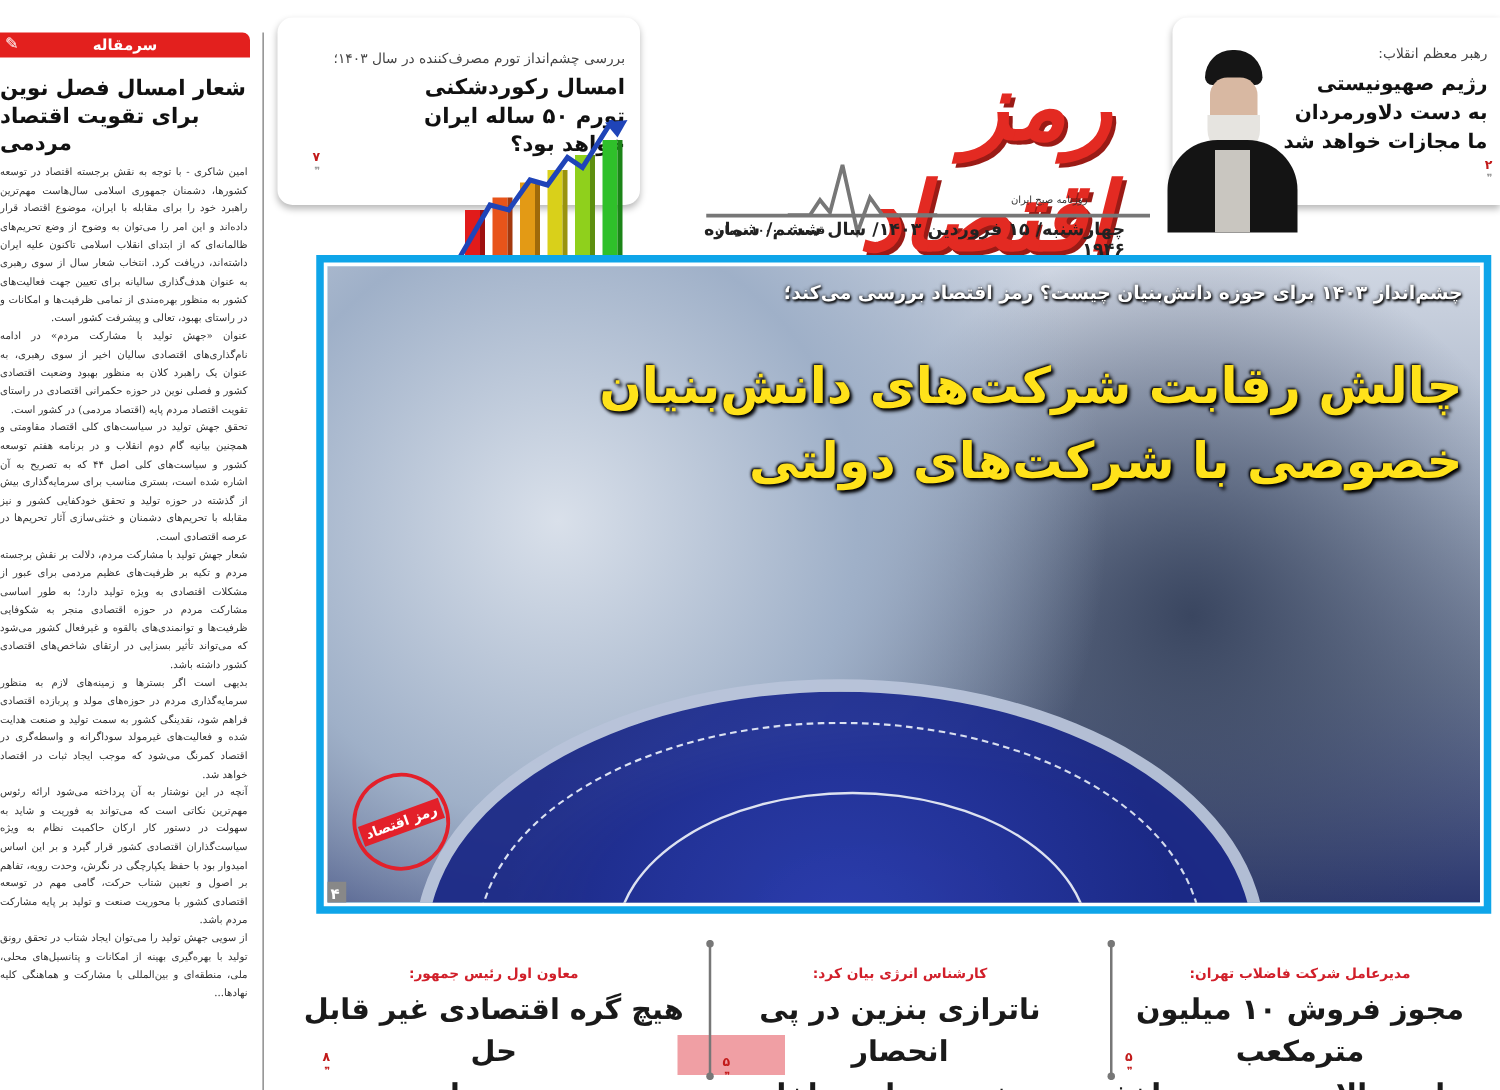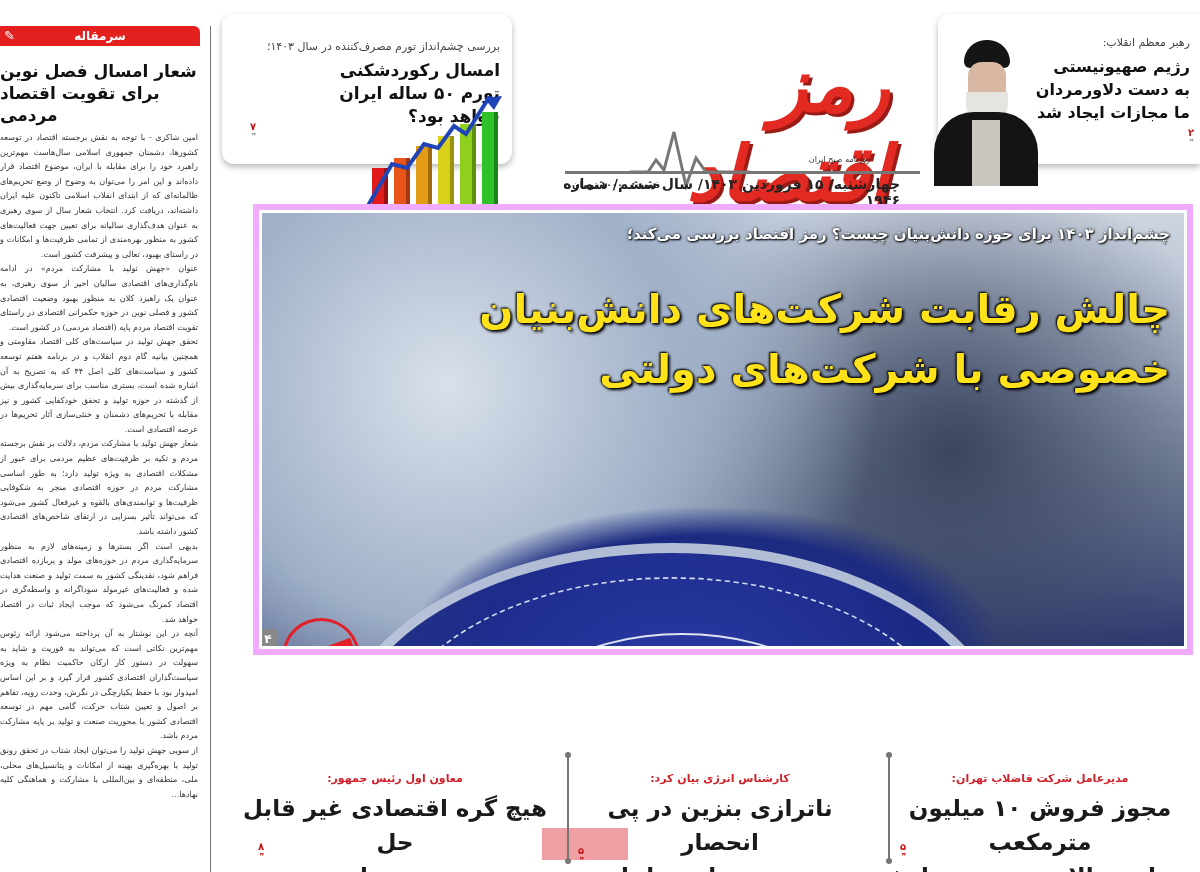--- a/index.html
+++ b/index.html
@@ -26,21 +26,21 @@
 
   
   .mast{position:absolute;left:560px;top:0;width:370px;height:200px}
   .logo{position:absolute;right:40px;top:40px;font-size:76px;font-weight:bold;color:#e32a22;text-shadow:3px 3px 0 #9a1b16;letter-spacing:-4px;font-style:italic}
   .mast-sub{position:absolute;right:60px;top:155px;font-size:8px;color:#333}
   .mast-line{position:absolute;left:5px;right:10px;top:171px;height:3px;background:#777}
   .mast-date{position:absolute;right:30px;top:176px;font-size:14px;font-weight:bold;color:#222}
   .mast-price{position:absolute;left:12px;top:180px;font-size:9px;font-weight:bold;color:#222}
 
   
-  .main{position:absolute;left:253px;top:204px;width:940px;height:451px;background:#f0abfc;padding:6px}
+  .main{position:absolute;left:253px;top:204px;width:940px;height:527px;background:#0ea5e9;padding:6px}
   .photo{position:relative;width:100%;height:100%;overflow:hidden;border:3px solid #fff;
     background:
       radial-gradient(ellipse 420px 200px at 48% 100%, #2a3aa0 0%, #1c2a80 55%, transparent 70%),
       radial-gradient(circle at 20% 40%, #d9e0ea 0%, #9fb0c8 30%, transparent 55%),
       radial-gradient(circle at 75% 55%, #3a4660 0%, transparent 40%),
       linear-gradient(180deg,#cfd6e2 0%,#a6b2c6 35%,#6d7a95 65%,#2c3870 100%);}
   .dial{position:absolute;left:70px;top:330px;width:680px;height:420px;border-radius:50%;border:10px solid #b9c4da;background:radial-gradient(circle,#2d3fb0 0%,#1c2a86 70%);opacity:.95}
   .dial-inner{position:absolute;left:150px;top:80px;width:380px;height:240px;border-radius:50%;border:2px solid #e8ecf6}
   .dial-ticks{position:absolute;left:0;top:0;width:100%;height:100%;border-radius:50%;border:2px dashed #dfe5f5;transform:scale(.88)}
   .p-kicker{position:absolute;right:14px;top:12px;font-weight:bold;font-size:15px;color:#fff;text-shadow:0 0 3px #000,1px 1px 2px #000}
@@ -119,21 +119,21 @@
   <div class="mast-date">چهارشنبه/ ۱۵ فروردین ۱۴۰۳/ سال ششم/ شماره ۱۹۴۶</div>
   <div class="mast-price">قیمت: ۱۰۰۰۰ تومان</div>
 </header>
 
 <article class="top-box top-right">
   <div style="height:22px"></div>
   <div class="kicker" style="margin-right:10px">رهبر معظم انقلاب:</div>
   <div class="top-head" style="margin-right:10px;font-size:16px">
     <div>رژیم صهیونیستی</div>
     <div>به دست دلاورمردان</div>
-    <div>ما مجازات ایجاد شد</div>
+    <div>ما مجازات خواهد شد</div>
   </div>
   <div class="page-no" style="right:6px;bottom:16px"><span>۲</span><small>❞</small></div>
   <div style="position:absolute;left:-12px;top:26px;width:118px;height:146px;overflow:hidden">
     <div style="position:absolute;left:38px;top:0;width:46px;height:28px;background:#151515;border-radius:22px 22px 6px 6px"></div>
     <div style="position:absolute;left:42px;top:22px;width:38px;height:50px;background:#d8b8a2;border-radius:14px 14px 18px 18px"></div>
     <div style="position:absolute;left:40px;top:52px;width:42px;height:32px;background:#e6e4e0;border-radius:0 0 20px 20px"></div>
     <div style="position:absolute;left:8px;top:72px;width:104px;height:80px;background:#141414;border-radius:40px 40px 0 0"></div>
     <div style="position:absolute;left:46px;top:80px;width:28px;height:66px;background:#c9c6c0"></div>
   </div>
 </article>

